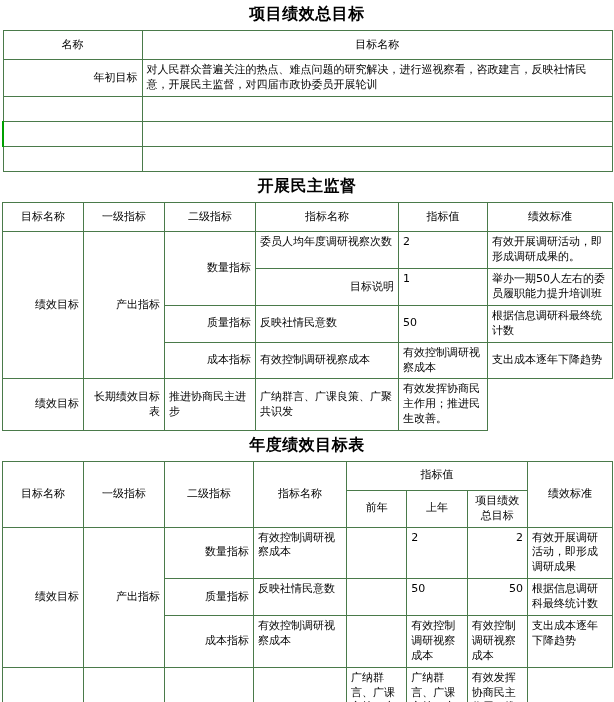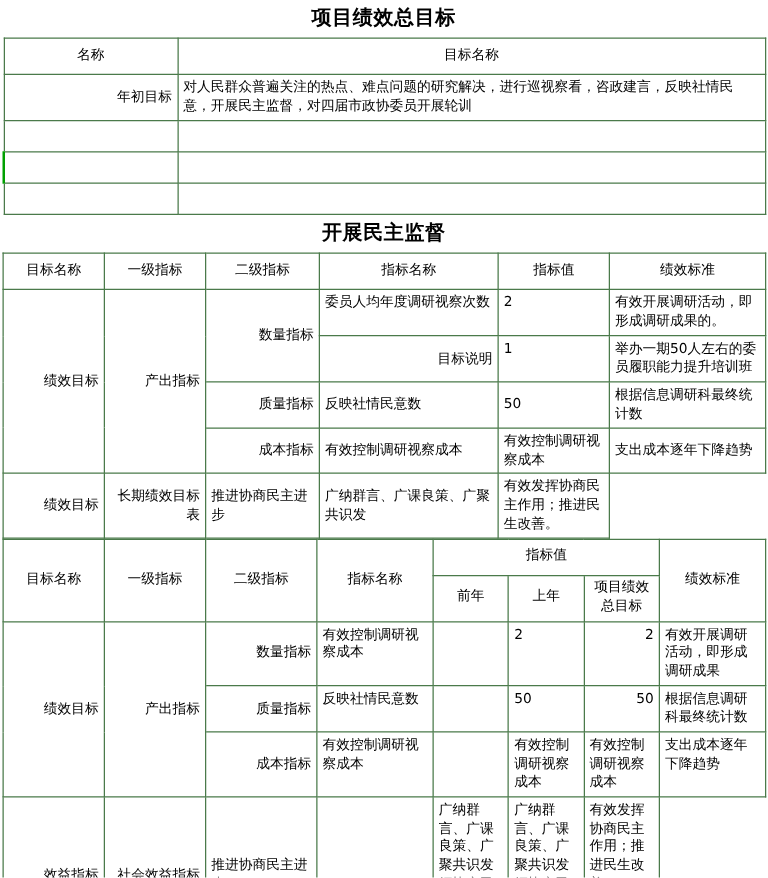--- a/index.html
+++ b/index.html
@@ -131,20 +131,21 @@
     <tr>
       <td class="ctr mid">绩效目标</td>
       <td class="ctr mid">长期绩效目标表</td>
       <td class="mid">推进协商民主进步</td>
       <td class="mid">广纳群言、广课良策、广聚共识发</td>
       <td class="mid">有效发挥协商民主作用；推进民生改善。</td>
     </tr>
   </tbody>
     </table>
 
+  <div class="section-title">年度绩效目标表</div>
   <table class="t3">
     <tbody>
         <tr>
       <td class="c1 hdr" rowspan="2">目标名称</td>
       <td class="c2 hdr" rowspan="2">一级指标</td>
       <td class="c3 hdr" rowspan="2">二级指标</td>
       <td class="c4 hdr" rowspan="2">指标名称</td>
       <td class="hdr" colspan="3">指标值</td>
       <td class="c7 hdr" rowspan="2">绩效标准</td>
     </tr>

